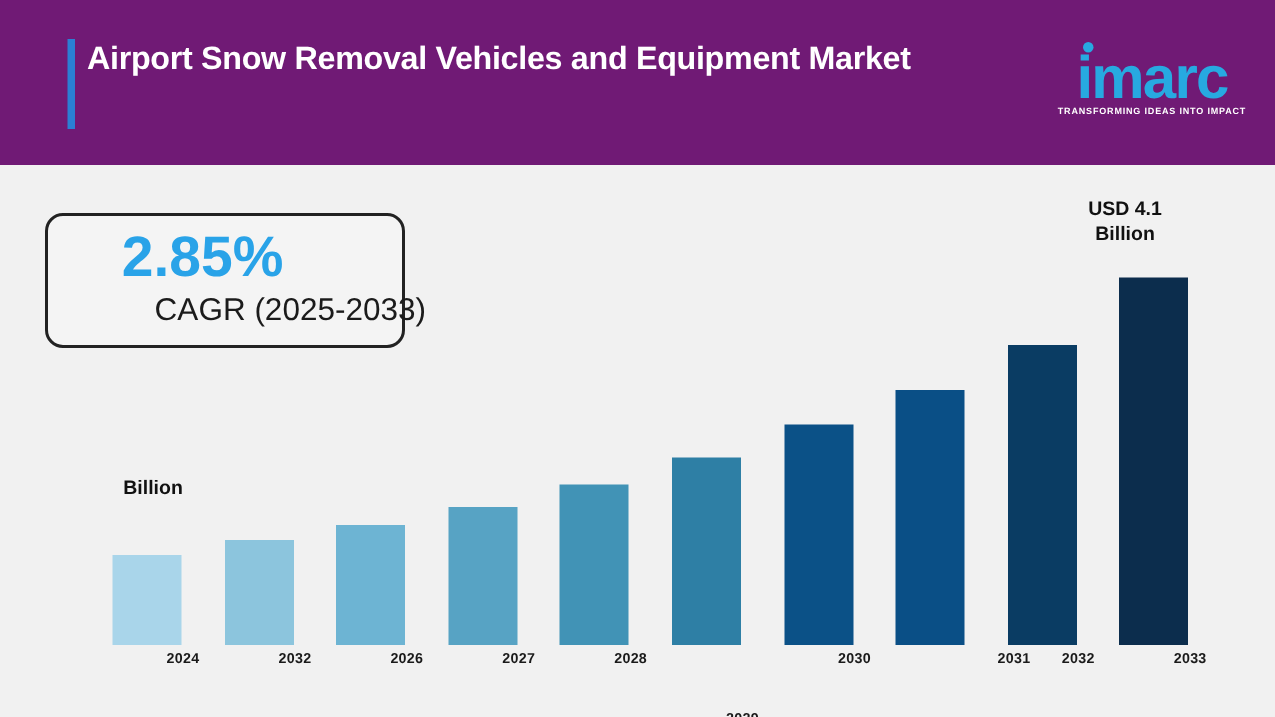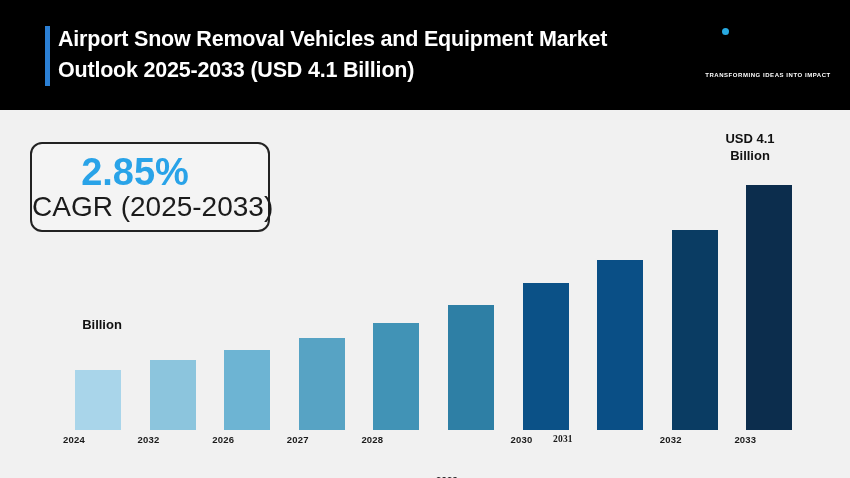--- a/index.html
+++ b/index.html
@@ -21,21 +21,21 @@
     background: #f1f1f1;
   }
 
   
   .header {
     position: absolute;
     left: 0;
     top: 0;
     width: 850px;
     height: 110px;
-    background: #000000;
+    background: #701a75;
     box-sizing: border-box;
   }
   .header-accent {
     position: absolute;
     left: 45px;
     top: 26px;
     width: 5px;
     height: 60px;
     background: #2b7fd4;
   }
@@ -117,23 +117,23 @@
     color: #29a3e8;
     font-size: 38px;
     font-weight: bold;
     line-height: 44px;
   }
   .cagr-label {
     position: absolute;
     left: 0;
     top: 50px;
     width: 252px;
-    text-align: left;
+    text-align: right;
     color: #1b1b1b;
-    font-size: 28px;
+    font-size: 21px;
     line-height: 26px;
   }
 
   
   .callout {
     position: absolute;
     text-align: center;
     color: #111111;
     font-size: 13px;
     font-weight: bold;
@@ -151,41 +151,41 @@
     width: 850px;
     height: 478px;
   }
   .bar {
     position: absolute;
     bottom: 48px;
   }
   .bar-label {
     position: absolute;
     top: 434px;
-    text-align: left;
+    text-align: right;
     color: #1a1a1a;
     font-size: 9.5px;
     font-weight: bold;
     letter-spacing: 0.2px;
   }
 </style>
 </head>
 <body>
 
 <div id="infographic">
 
   <div class="header">
     <div class="header-accent"></div>
     <div class="header-title">
       <span class="line">Airport Snow Removal Vehicles and Equipment Market</span>
-      <span class="line">Outlook 2025-2033 (USD 4.1 Billion)</span>
     </div>
 
     <div class="logo">
       <div class="logo-dot"></div>
+      <div class="logo-word">imarc</div>
       <div class="logo-tagline">TRANSFORMING IDEAS INTO IMPACT</div>
     </div>
   </div>
 
   <div class="cagr-box">
     <div class="cagr-value">2.85%</div>
     <div class="cagr-label">CAGR (2025-2033)</div>
   </div>
 
   <div class="callout callout-start">
@@ -205,20 +205,20 @@
       <div class="bar-label" style="left: 212.2px; width: 70px;">2026</div>
       <div class="bar" style="left: 298.8px; width: 46px; height: 92px; background: rgb(87, 163, 196);"></div>
       <div class="bar-label" style="left: 286.8px; width: 70px;">2027</div>
       <div class="bar" style="left: 373.4px; width: 46px; height: 107px; background: rgb(65, 147, 182);"></div>
       <div class="bar-label" style="left: 361.4px; width: 70px;">2028</div>
       <div class="bar" style="left: 448px; width: 46px; height: 125px; background: rgb(46, 127, 165);"></div>
       <div class="bar-label" style="left: 436px; width: 70px; margin-top: 40px;">2029</div>
       <div class="bar" style="left: 522.6px; width: 46px; height: 147px; background: rgb(11, 81, 135);"></div>
       <div class="bar-label" style="left: 510.6px; width: 70px;">2030</div>
       <div class="bar" style="left: 597.2px; width: 46px; height: 170px; background: rgb(10, 79, 134);"></div>
-      <div class="bar-label" style="left: 553px; width: 70px; font-family: Liberation Serif, serif;">2031</div>
+      <div class="bar-label" style="left: 617px; width: 70px;">2031</div>
       <div class="bar" style="left: 671.8px; width: 46px; height: 200px; background: rgb(10, 60, 99);"></div>
       <div class="bar-label" style="left: 659.8px; width: 70px;">2032</div>
       <div class="bar" style="left: 746.4px; width: 46px; height: 245px; background: rgb(12, 45, 77);"></div>
       <div class="bar-label" style="left: 734.4px; width: 70px;">2033</div>
     </div>
 
 </div>
 
 </body></html>

